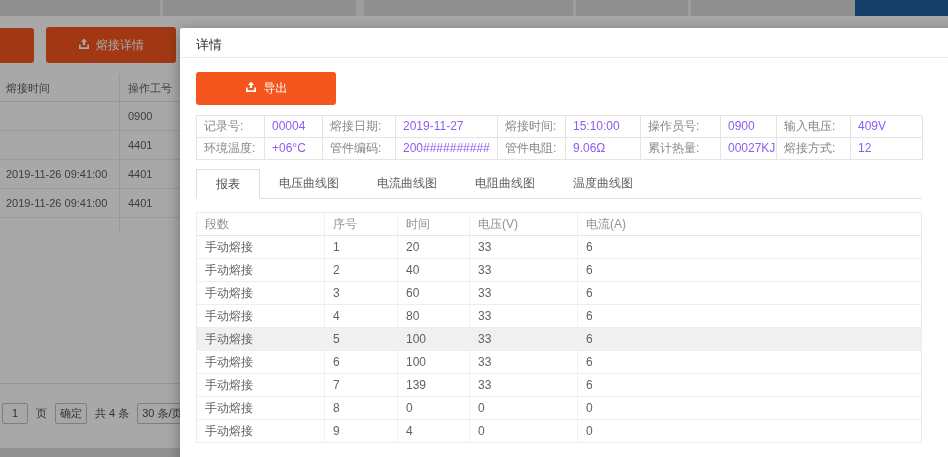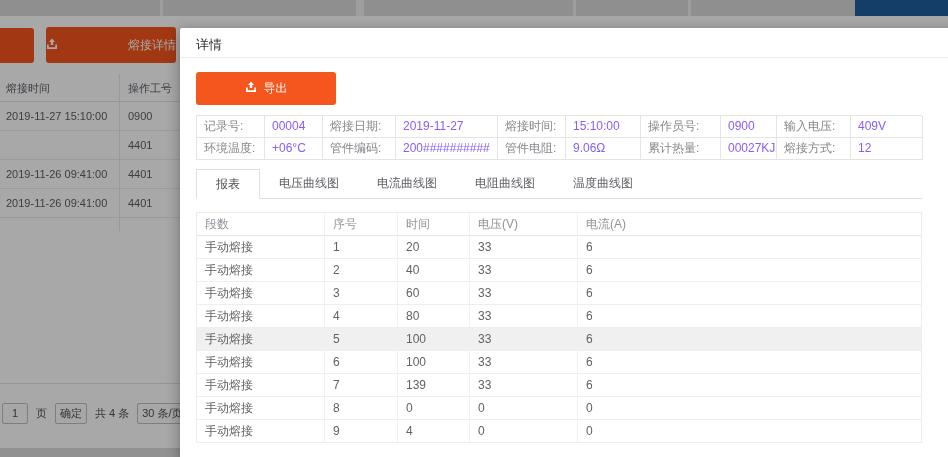--- a/index.html
+++ b/index.html
@@ -10,21 +10,21 @@
   
   .backdrop { position:absolute; inset:0; background:#fff; }
   .bd-topbar { position:absolute; left:0; top:0; width:948px; height:16px; background:#d9d9d9; }
   .bd-topbar .sep { position:absolute; top:0; height:16px; background:#f0f0f0; width:3px; }
   .sep.s1 { left:160px; } .sep.s2 { left:356px; width:8px; } .sep.s3 { left:573px; } .sep.s4 { left:688px; }
   .bd-blue { position:absolute; right:0; top:0; width:93px; height:16px; background:#1f5d9e; }
 
   .bd-left { position:absolute; left:0; top:16px; width:180px; height:441px; background:#fff; overflow:hidden; }
   .bd-btn-frag { position:absolute; left:0; top:12px; width:34px; height:35px; background:#f4561d; border-radius:0 3px 3px 0; }
   .bd-btn { position:absolute; left:46px; top:11px; width:130px; height:36px; background:#f4561d; border-radius:3px;
-            color:#fff; font-size:12px; display:flex; align-items:center; justify-content:space-between; gap:6px; border:none; cursor:pointer; }
+            color:#fff; font-size:12px; display:flex; align-items:center; justify-content:center; gap:6px; border:none; cursor:pointer; }
   .bd-thead { position:absolute; left:0; top:58px; width:180px; height:28px; line-height:28px;
               font-size:11px; color:#5a5e66; border-bottom:1px solid #e3e3e3; }
   .bd-vline { position:absolute; left:119px; top:58px; width:1px; height:157px; background:#e8e8e8; }
   .bd-rows { position:absolute; left:0; top:86px; width:180px; }
   .bd-row { height:29px; line-height:29px; font-size:11px; color:#5a5e66; border-bottom:1px solid #ececec; position:relative; }
   .bd-c1 { position:absolute; left:6px; white-space:nowrap; }
   .bd-c2 { position:absolute; left:128px; white-space:nowrap; }
   .bd-hline { position:absolute; left:0; top:367px; width:180px; height:1px; background:#e3e3e3; }
   .bd-pager { position:absolute; left:2px; top:386px; width:300px; height:22px; display:flex; align-items:center; gap:8px;
               font-size:11px; color:#4c4f55; }
@@ -101,21 +101,20 @@
 
       <div class="bd-thead">
         <span class="bd-c1">熔接时间</span>
         <span class="bd-c2">操作工号</span>
       </div>
       <div class="bd-vline"></div>
 
       <div class="bd-rows">
 
       <div class="bd-row">
-          <span class="bd-c1">2019-11-27 15:10:00</span>
           <span class="bd-c2">0900</span>
         </div>
           <div class="bd-row">
           <span class="bd-c2">4401</span>
         </div>
           <div class="bd-row">
           <span class="bd-c1">2019-11-26 09:41:00</span>
           <span class="bd-c2">4401</span>
         </div>
           <div class="bd-row">

